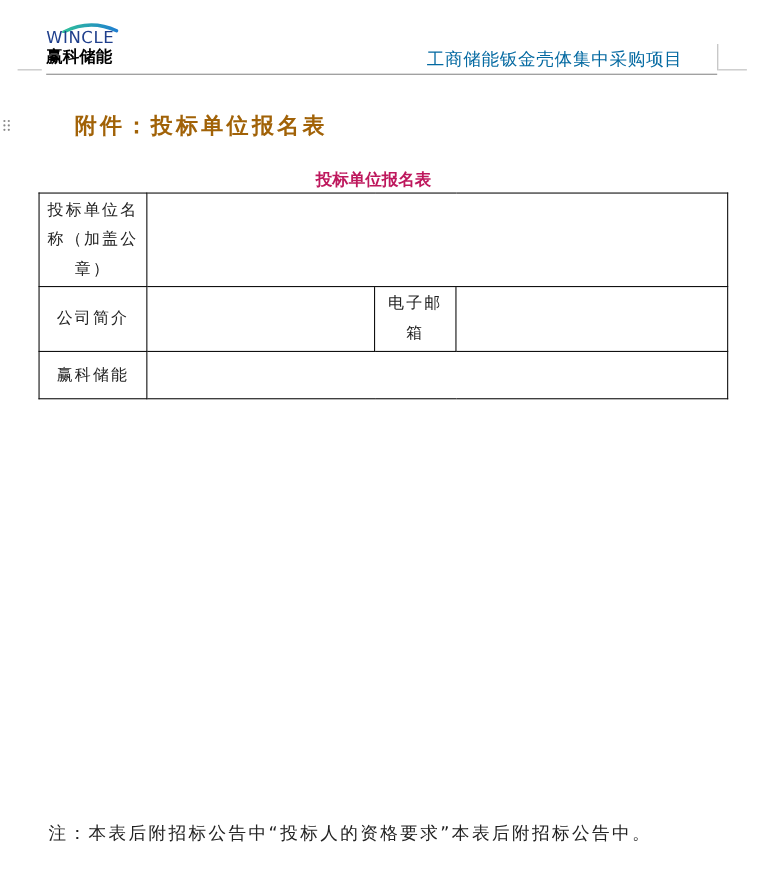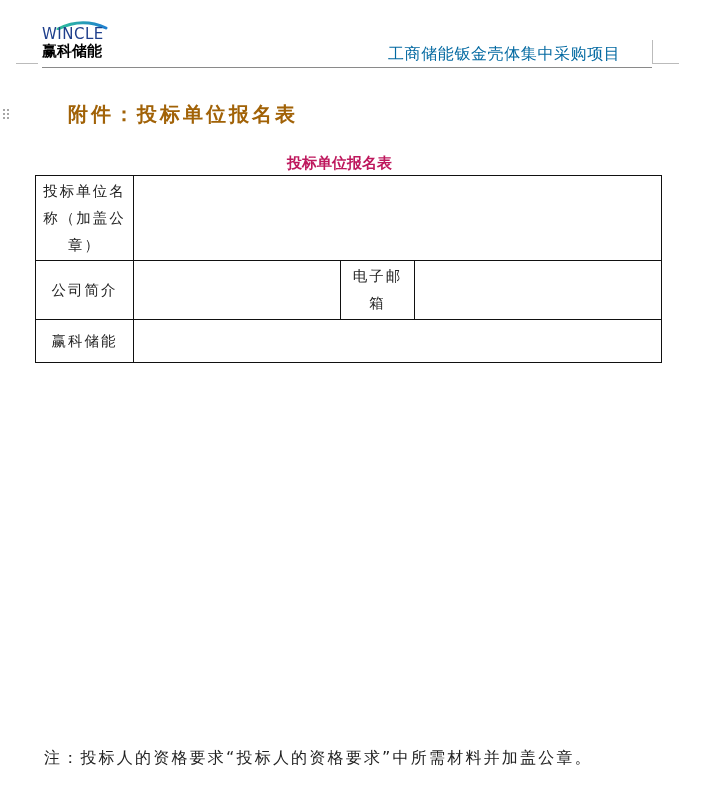--- a/index.html
+++ b/index.html
@@ -113,13 +113,13 @@
     <td style="padding:2px 8px">电子邮箱</td>
     <td class="field"></td>
   </tr>
   <tr style="height:43px">
     <td>赢科储能</td>
     <td colspan="3" class="field"></td>
   </tr>
 </tbody>
   </table>
 
-<div class="abs note">注：投标人的资格要求“投标人的资格要求”中所需材料并加盖公章。</div>
+<div class="abs note">注：本表后附招标公告中“投标人的资格要求”本表后附招标公告中。</div>
 
 </body></html>

